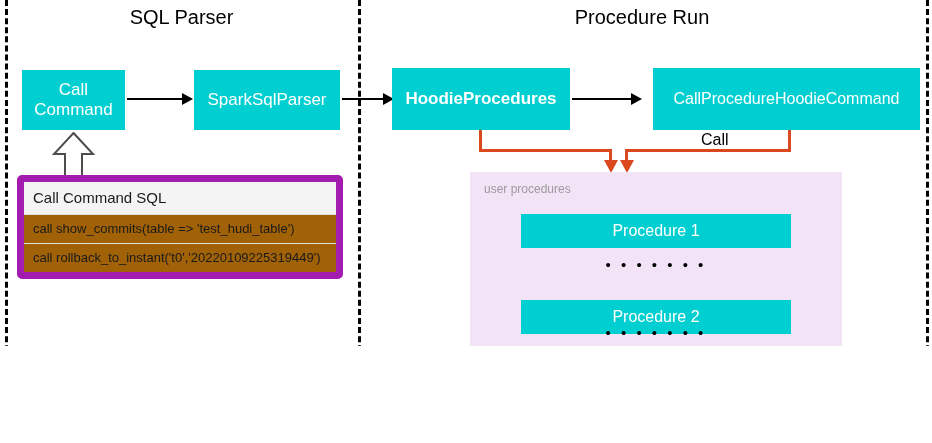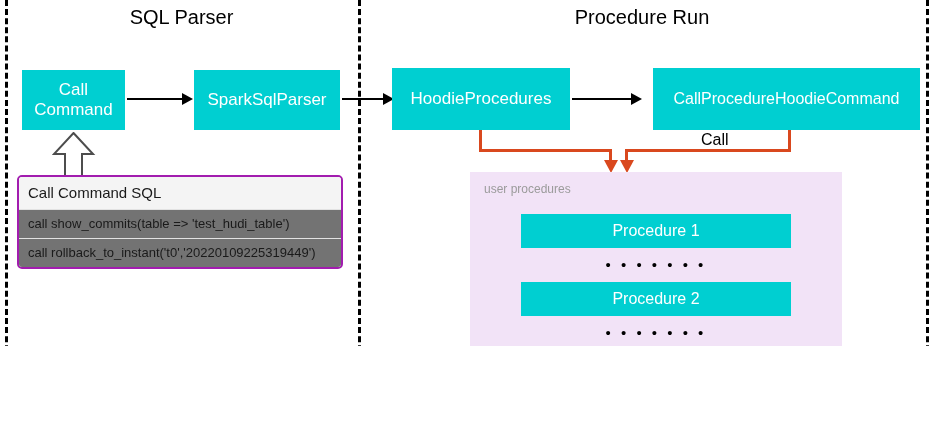--- a/index.html
+++ b/index.html
@@ -71,35 +71,35 @@
   .hollow-arrow {
     position: absolute;
   }
 
   
   .sqlcard {
     position: absolute;
     left: 17px;
     top: 175px;
     width: 326px;
-    border: 2px solid #a21caf;
+    border: 7px solid #a21caf;
     border-radius: 5px;
     background: #ffffff;
     box-sizing: border-box;
     overflow: hidden;
   }
   .sqlcard-header {
     background: #f4f4f4;
     border-bottom: 1px solid #e2e2e2;
     font-size: 15px;
     color: #1a1a1a;
     padding: 7px 9px 8px 9px;
   }
   .sqlcard-row {
-    background: #737373;
+    background: #a16207;
     border-bottom: 1px solid #e2e2e2;
     font-size: 13px;
     color: #1a1a1a;
     padding: 6px 9px 7px 9px;
     white-space: nowrap;
   }
   .sqlcard-row.last { border-bottom: none; }
 
   
   .oline {
@@ -192,21 +192,21 @@
       <polygon points="21.5,1 41,22 30,22 30,44 13,44 13,22 2,22" fill="#ffffff" stroke="#4d4d4d" stroke-width="2" stroke-linejoin="miter"></polygon>
     </svg>
   </div>
 
   <div class="sqlcard">
     <div class="sqlcard-header">Call Command SQL</div>
     <div class="sqlcard-row">call show_commits(table =&gt; 'test_hudi_table')</div>
     <div class="sqlcard-row last">call rollback_to_instant('t0','20220109225319449')</div>
   </div>
 
-  <div class="tealbox" style="left:392px; top:68px; width:178px; height:62px;">HoodieProcedures</div>
+  <div class="tealbox" style="left:392px; top:68px; width:178px; height:62px;font-weight:bold;">HoodieProcedures</div>
 
   <div class="arrow-line" style="left:572px; top:98px; width:60px;"></div>
   <div class="arrow-head" style="left:631px; top:93px;"></div>
 
   <div class="tealbox small" style="left:653px; top:68px; width:267px; height:62px;">CallProcedureHoodieCommand</div>
 
   <div class="oline" style="left:479px; top:130px; width:3px; height:22px;"></div>
   <div class="oline" style="left:479px; top:149px; width:133px; height:3px;"></div>
   <div class="oline" style="left:609px; top:149px; width:3px; height:14px;"></div>
   <div class="ohead" style="left:604px; top:160px;"></div>
@@ -218,19 +218,19 @@
   <div class="ohead" style="left:620px; top:160px;"></div>
   <div class="olabel" style="left:697px; top:131px;">Call</div>
 
   <div class="procpanel">
     <div class="procpanel-label">user procedures</div>
 
     <div class="procbox" style="top:42px;">Procedure 1</div>
 
     <div class="dots" style="top:84px;">• • • • • • •</div>
 
-    <div class="procbox" style="top:110px;">Procedure 2</div>
+    <div class="procbox" style="top:128px;">Procedure 2</div>
 
     <div class="dots" style="top:152px;">• • • • • • •</div>
 
   </div>
 
 </div>
 
 </body></html>

